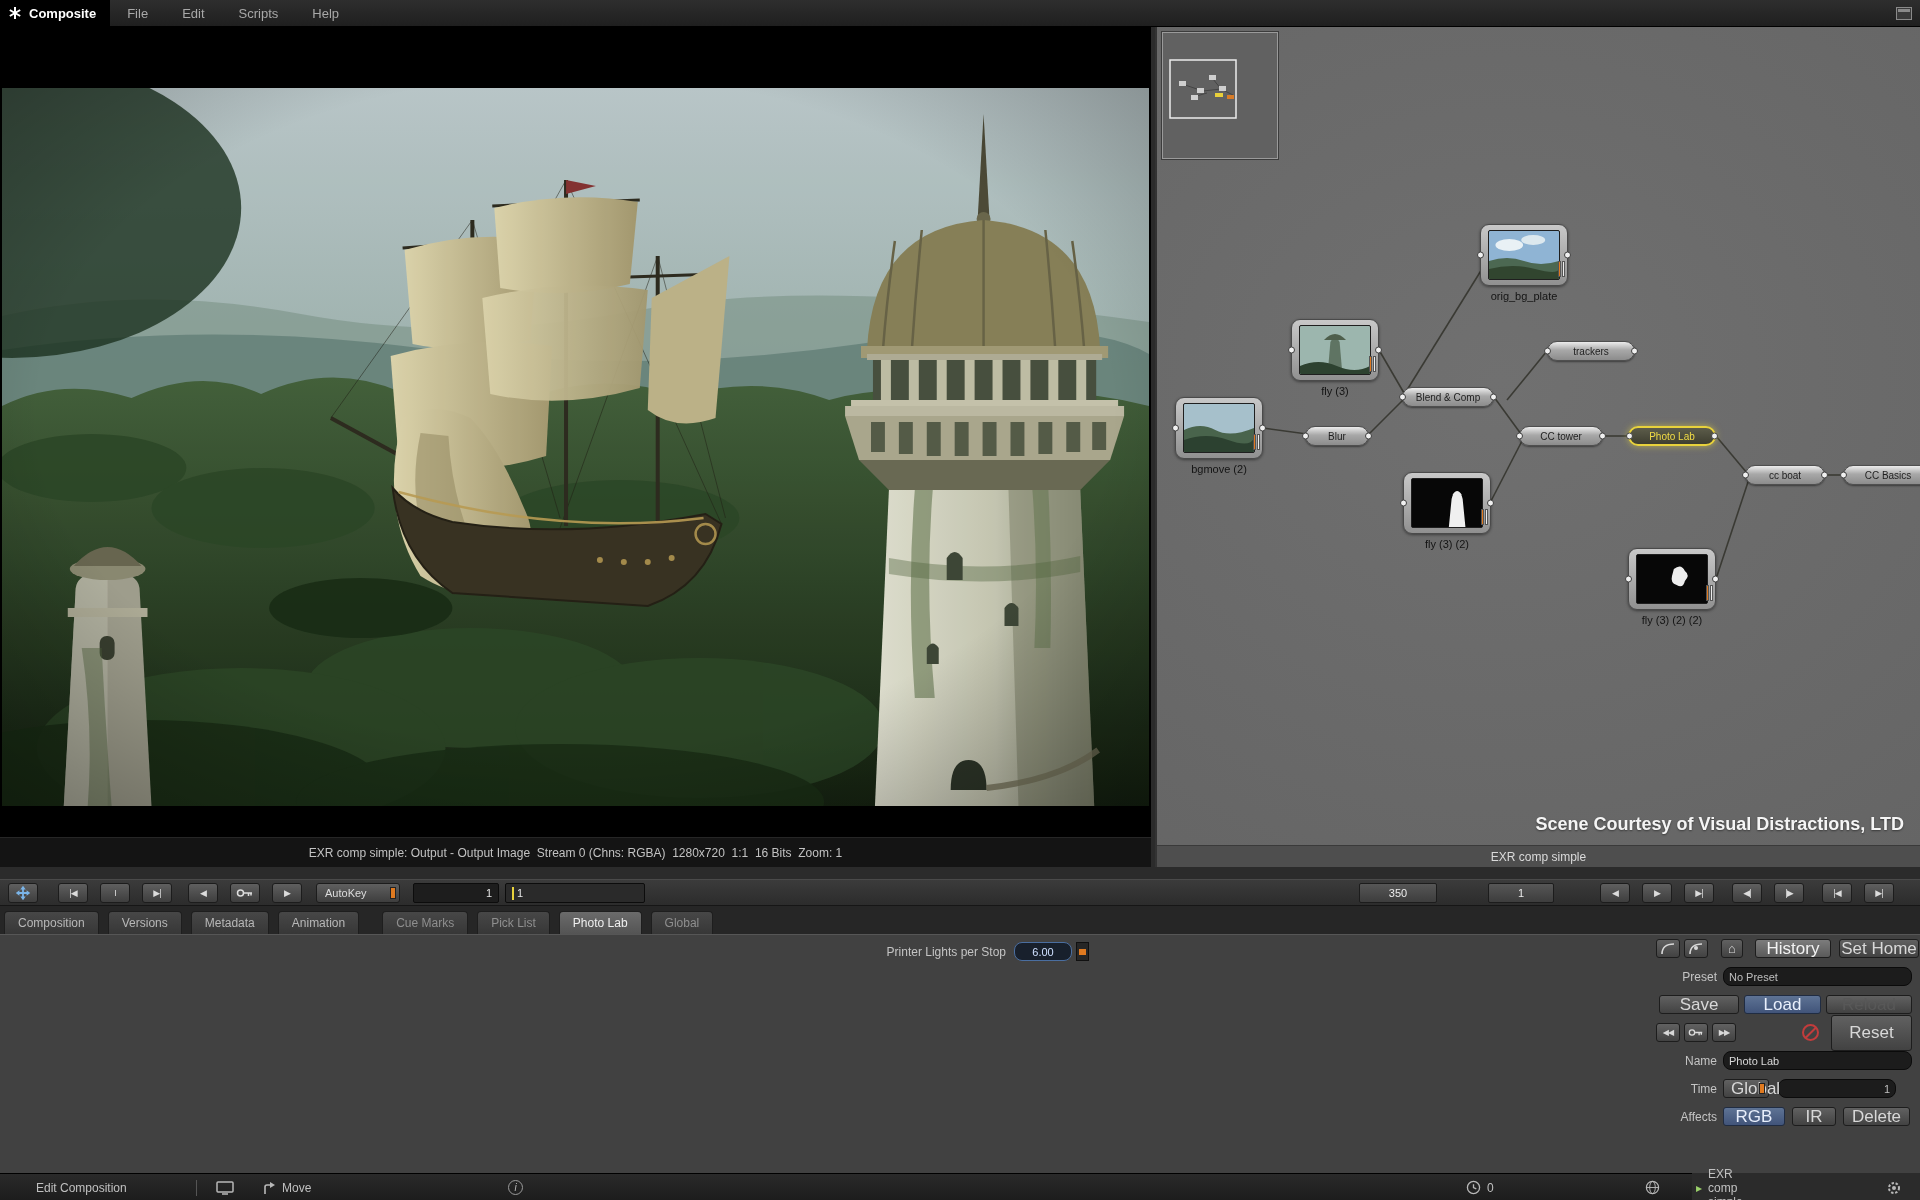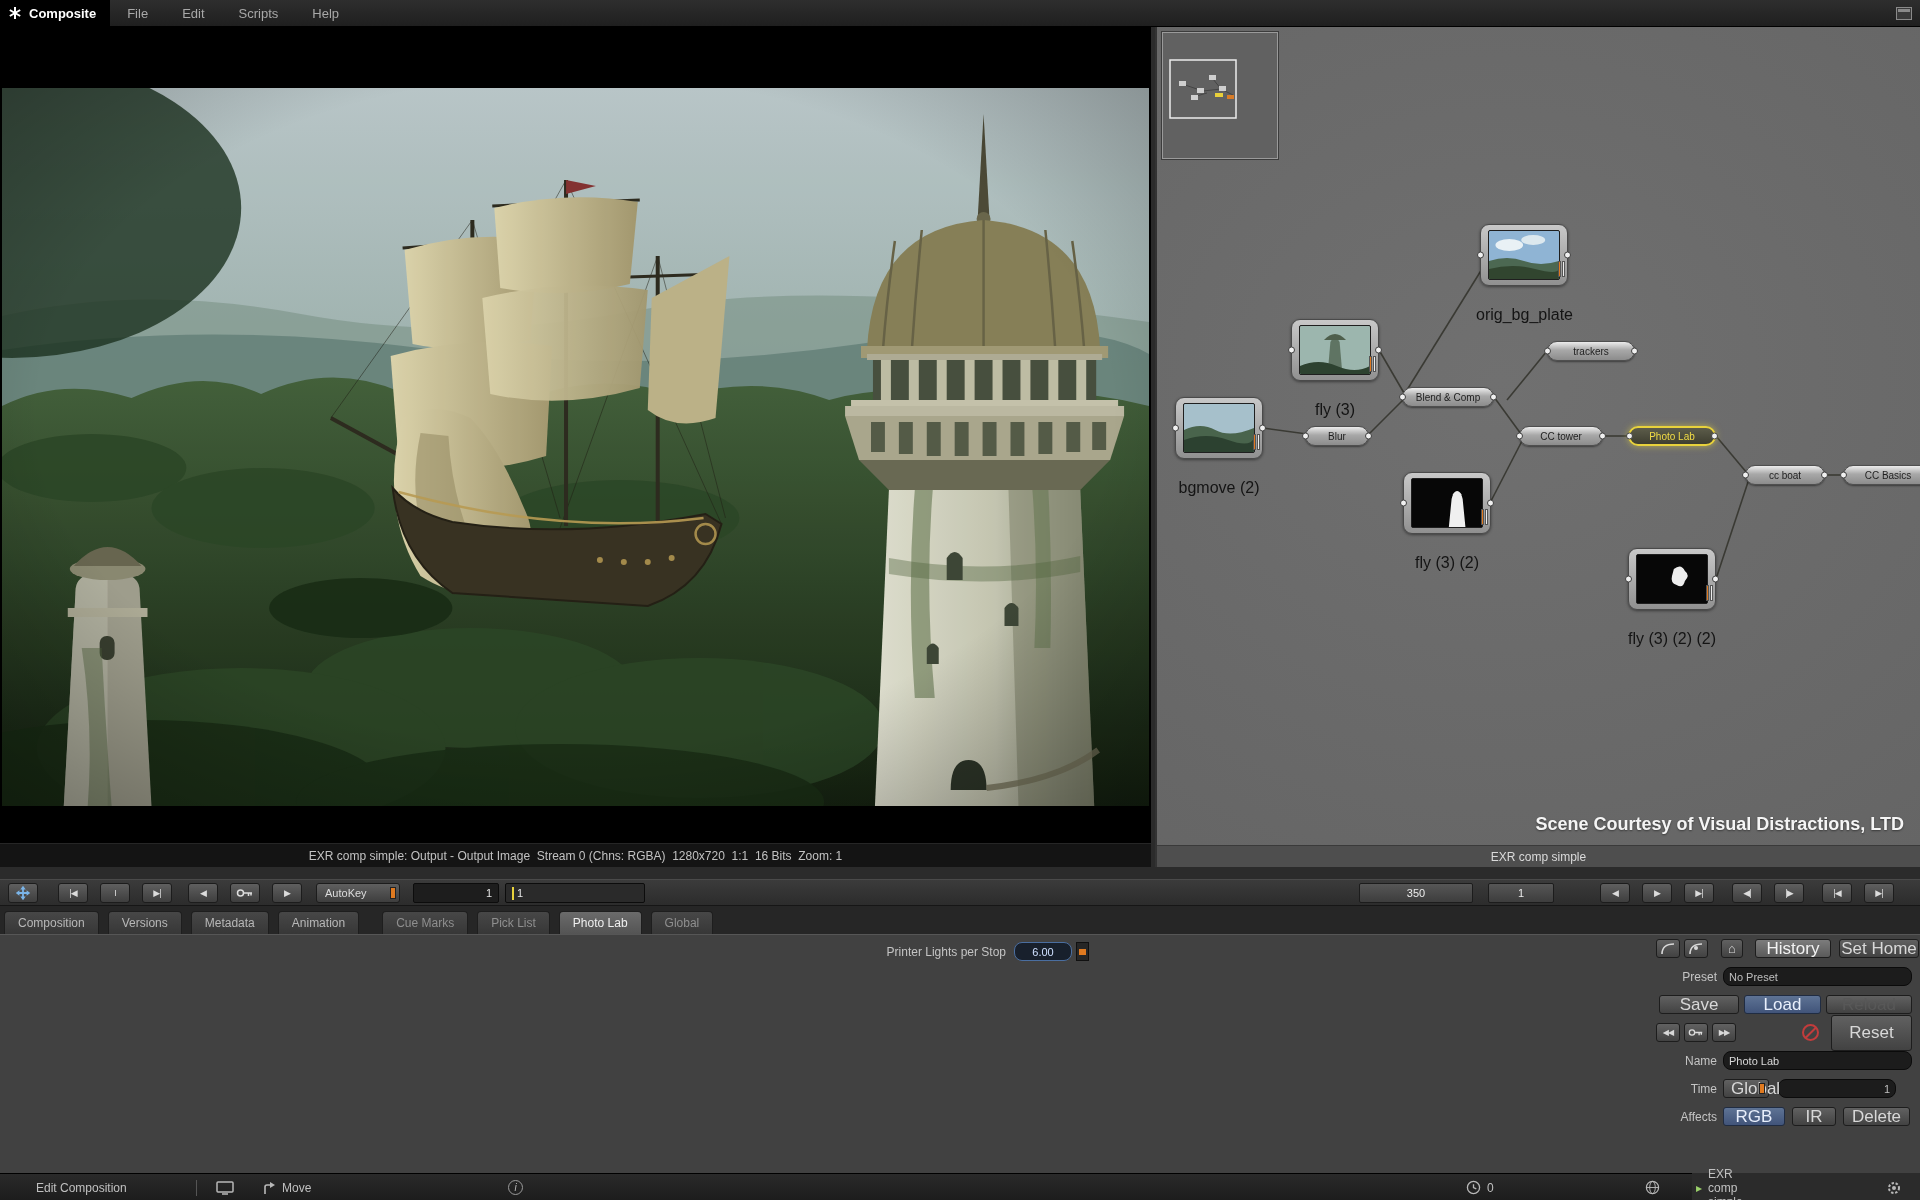--- a/index.html
+++ b/index.html
@@ -10,41 +10,41 @@
 #menubar{position:absolute;left:0;top:0;width:1920px;height:27px;background:linear-gradient(#2e2e2e,#1f1f1f);border-bottom:1px solid #000;display:flex;align-items:center;z-index:20}
 #logo{height:27px;display:flex;align-items:center;gap:7px;background:#000;padding:0 14px 0 8px;color:#fff;font-size:13px;font-weight:bold}
 .menu-item{padding:0 17px;font-size:13px;color:#a8a8a8;cursor:default}
 #win-restore{position:absolute;right:8px;top:7px;width:16px;height:13px;border:1px solid #8a8a8a;background:#3a3a3a}
 #win-restore::after{content:"";position:absolute;left:1px;right:1px;top:1px;height:3px;background:#8a8a8a}
 
 
 #viewport{position:absolute;left:0;top:27px;width:1151px;height:840px;background:#000}
 #vp-image{position:absolute;left:2px;top:61px;width:1147px;height:718px;overflow:hidden}
 #vp-image svg{display:block;width:100%;height:100%}
-#vp-status{position:absolute;left:0;right:0;bottom:0;height:24px;background:#141414;border-top:1px solid #262626;display:flex;align-items:center;justify-content:center;font-size:12px;color:#c2c2c2;white-space:pre}
+#vp-status{position:absolute;left:0;right:0;bottom:0;height:30px;background:#141414;border-top:1px solid #262626;display:flex;align-items:center;justify-content:center;font-size:12px;color:#c2c2c2;white-space:pre}
 
 
 #nodepanel{position:absolute;left:1155px;top:27px;width:765px;height:840px;background:radial-gradient(130% 100% at 45% 42%,#707070 0%,#656565 70%,#595959 100%);border-left:2px solid #333;overflow:hidden}
 #wires{position:absolute;left:0;top:0;width:765px;height:840px}
 #minimap{position:absolute;left:5px;top:5px;width:116px;height:127px;background:#5a5a5a;border:1px solid #9a9a9a;box-shadow:0 0 0 1px #3c3c3c}
 #minimap svg{display:block;width:100%;height:100%}
 .credit{position:absolute;right:16px;bottom:32px;font-size:18px;font-weight:bold;color:#f5f5f5;text-shadow:0 1px 2px rgba(0,0,0,.45)}
 #np-footer{position:absolute;left:0;right:0;bottom:0;height:22px;background:#4e4e4e;border-top:1px solid #3a3a3a;display:flex;align-items:center;justify-content:center;font-size:12px;color:#dadada}
 
 .pnode{position:absolute;height:20px;border-radius:10px;background:linear-gradient(#ececec,#a8a8a8 45%,#8c8c8c);border:1px solid #4f4f4f;color:#1f1f1f;font-size:10px;display:flex;align-items:center;justify-content:center;box-shadow:0 1px 2px rgba(0,0,0,.45)}
 .pnode.sel{background:linear-gradient(#5c5c4a,#3e3e30);border:2px solid #e8d23c;color:#f2dc46;box-shadow:0 0 7px rgba(240,220,60,.55)}
 .ndot{position:absolute;width:7px;height:7px;border-radius:50%;background:#f0f0f0;border:1px solid #3f3f3f;top:50%;transform:translateY(-50%)}
 .ndot.l{left:-4px}.ndot.r{right:-4px}
 .tnode{position:absolute;width:96px;text-align:center}
 .tframe{position:relative;width:88px;height:62px;margin:0 auto;background:linear-gradient(#c8c8c8,#909090);border:1px solid #4a4a4a;border-radius:9px;padding:5px 7px;box-shadow:0 1px 3px rgba(0,0,0,.45)}
 .tthumb{width:100%;height:100%;border:1px solid #1f1f1f;border-radius:2px;overflow:hidden;background:#000}
 .tthumb svg{display:block;width:100%;height:100%}
 .tbar-w{position:absolute;right:2px;bottom:8px;width:3px;height:16px;background:#ececec;border:1px solid #555}
 .tbar-o{position:absolute;right:6px;bottom:8px;width:3px;height:16px;background:#e07a20;border:1px solid #555}
-.tlabel{display:inline-block;margin-top:20px;font-size:16px;color:#141414}
+.tlabel{display:inline-block;margin-top:4px;font-size:11px;color:#141414}
 
 
 #transport{position:absolute;left:0;top:879px;width:1920px;height:27px;background:linear-gradient(#3b3b3b,#2c2c2c);border-top:1px solid #4a4a4a;border-bottom:1px solid #161616}
 .tbtn{position:absolute;top:3px;width:30px;height:20px;background:linear-gradient(#5f5f5f,#3e3e3e);border:1px solid #1c1c1c;border-radius:3px;color:#dcdcdc;font-size:9px;display:flex;align-items:center;justify-content:center;letter-spacing:-1px;cursor:default}
 .tfield{position:absolute;top:3px;height:20px;background:#1d1d1d;border:1px solid #0c0c0c;border-radius:2px;color:#e8e8e8;font-size:11px;display:flex;align-items:center;justify-content:flex-end;padding:0 6px}
 .tfield.btnlike{background:linear-gradient(#565656,#3d3d3d);border-color:#1c1c1c;justify-content:center;color:#ececec}
 .obar::after{content:"";position:absolute;right:3px;top:3px;bottom:3px;width:4px;background:#e07a20;border:1px solid #222}
 .caret{width:2px;height:13px;background:#e8d23c;margin-right:3px}
 
 
@@ -440,21 +440,21 @@
   <div class="tbtn" style="left:272px">▶</div>
   <div class="tbtn obar" style="left:316px;width:84px;font-size:11px;letter-spacing:0;justify-content:flex-start;padding-left:8px">AutoKey</div>
   <div class="tfield" style="left:413px;width:86px">
       <span>1</span>
     </div>
   <div class="tfield" style="left:505px;width:140px;justify-content:flex-start;background:#2a2a2a">
       <span class="caret"></span>
       <span>1</span>
     </div>
 
-  <div class="tfield btnlike" style="left:1359px;width:114px">
+  <div class="tfield btnlike" style="left:1359px;width:78px">
       <span>350</span>
     </div>
   <div class="tfield btnlike" style="left:1488px;width:66px">
       <span>1</span>
     </div>
   <div class="tbtn" style="left:1600px">◀</div>
   <div class="tbtn" style="left:1642px">▶</div>
   <div class="tbtn" style="left:1684px">▶|</div>
   <div class="tbtn" style="left:1732px">◀|</div>
   <div class="tbtn" style="left:1774px">|▶</div>

